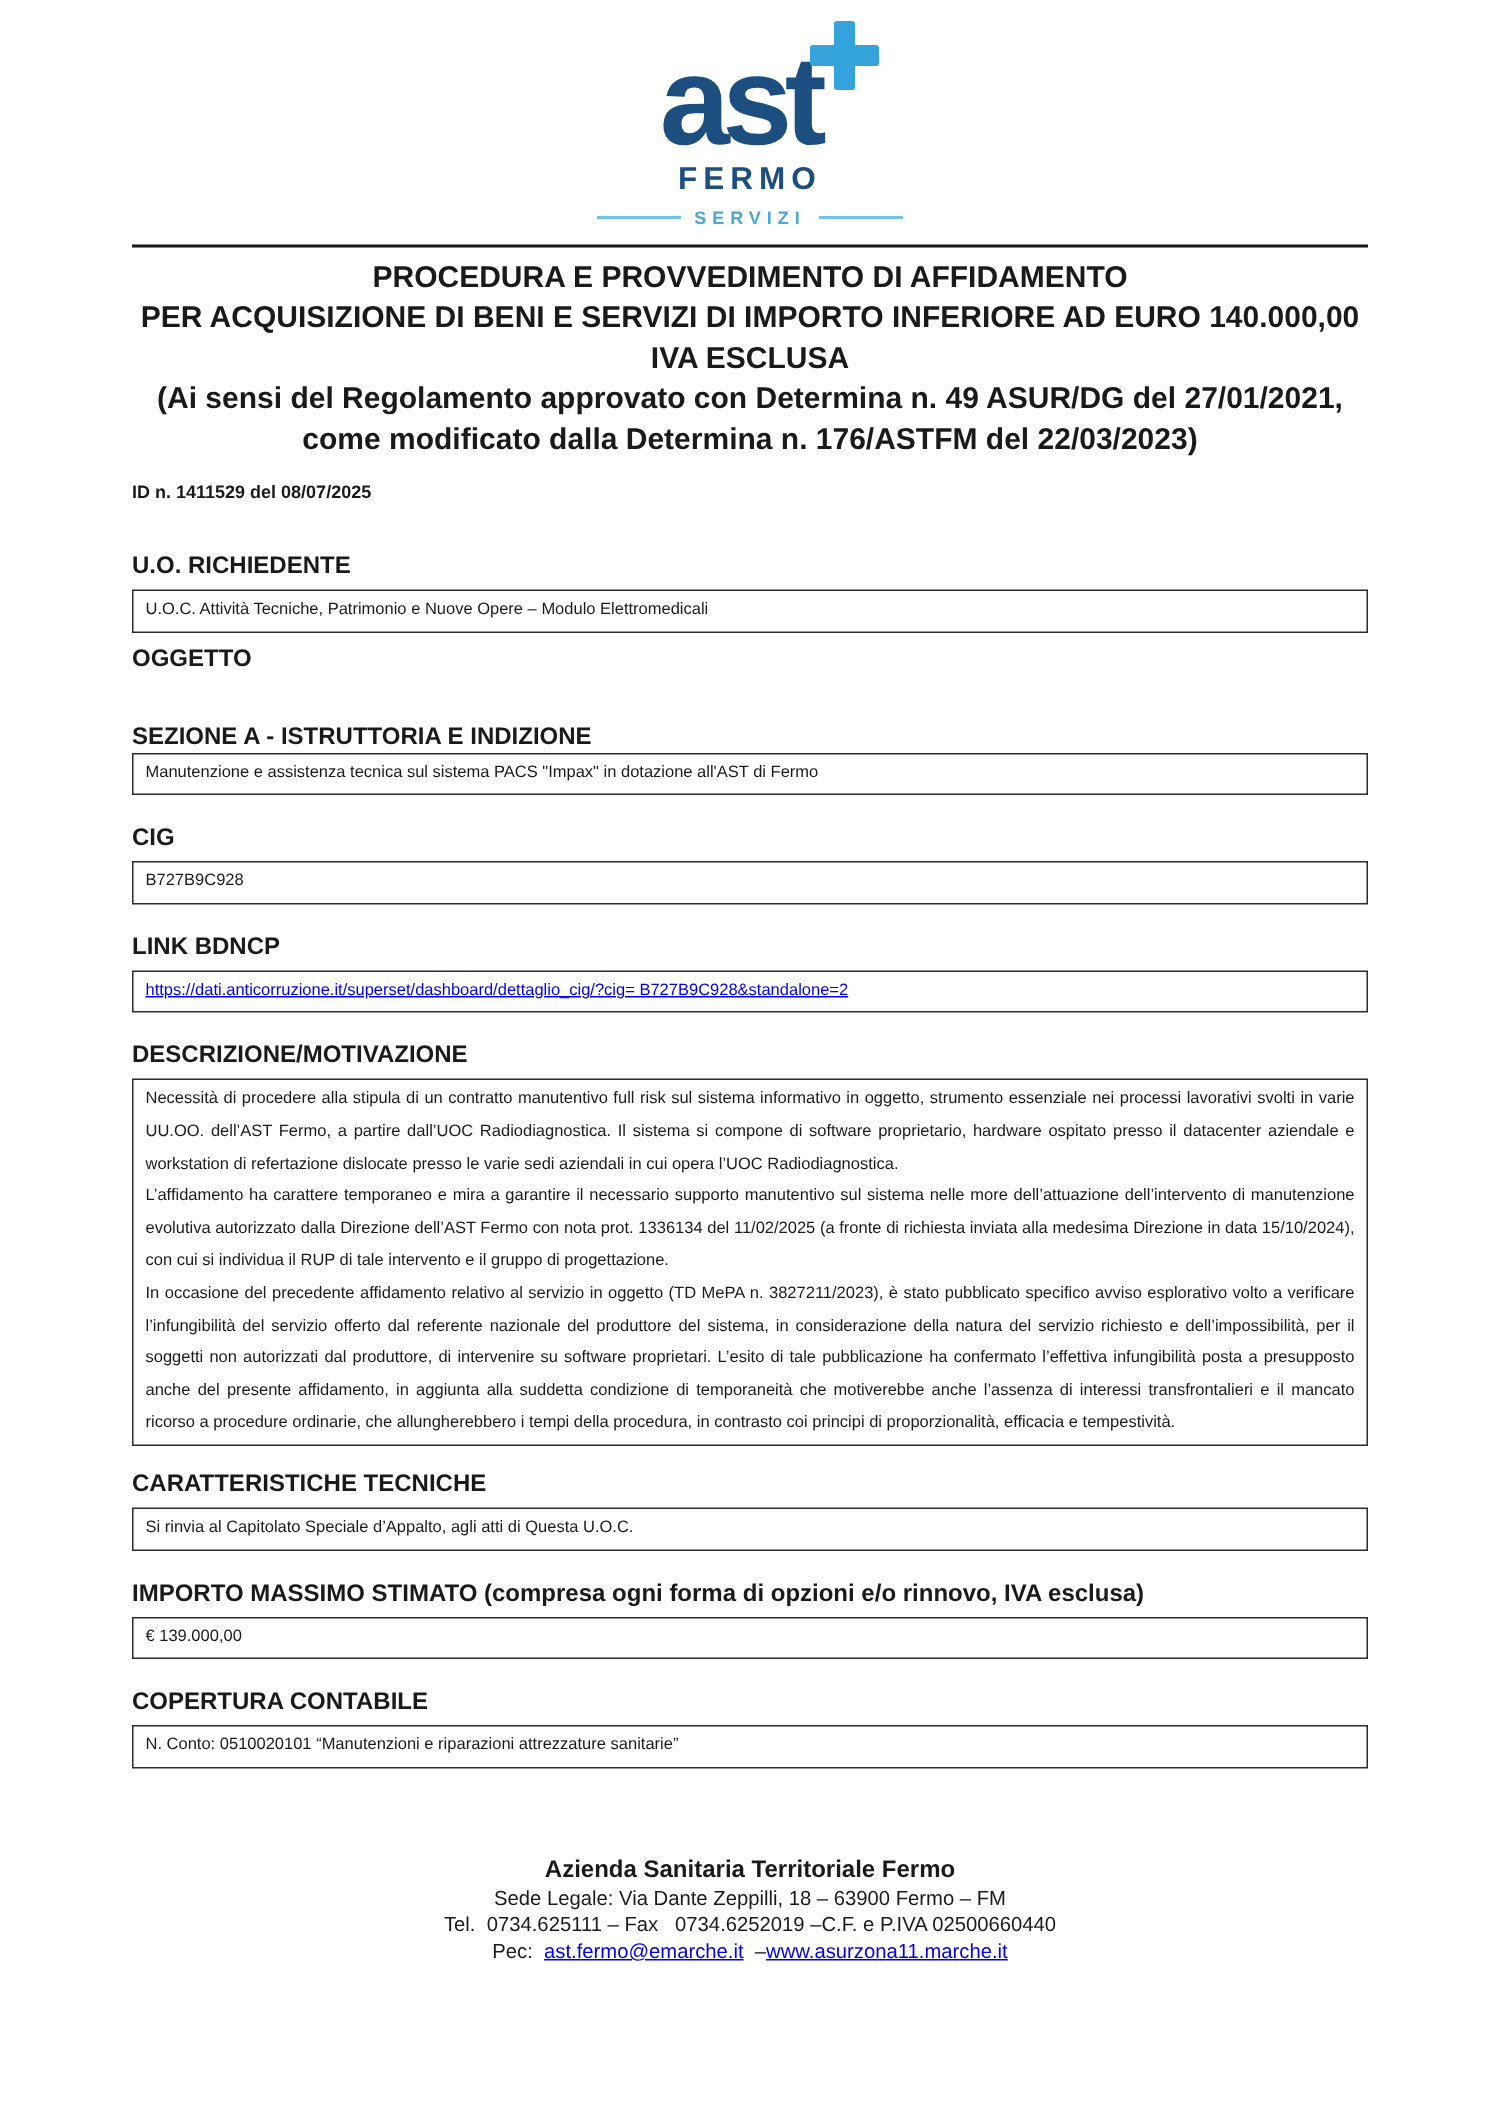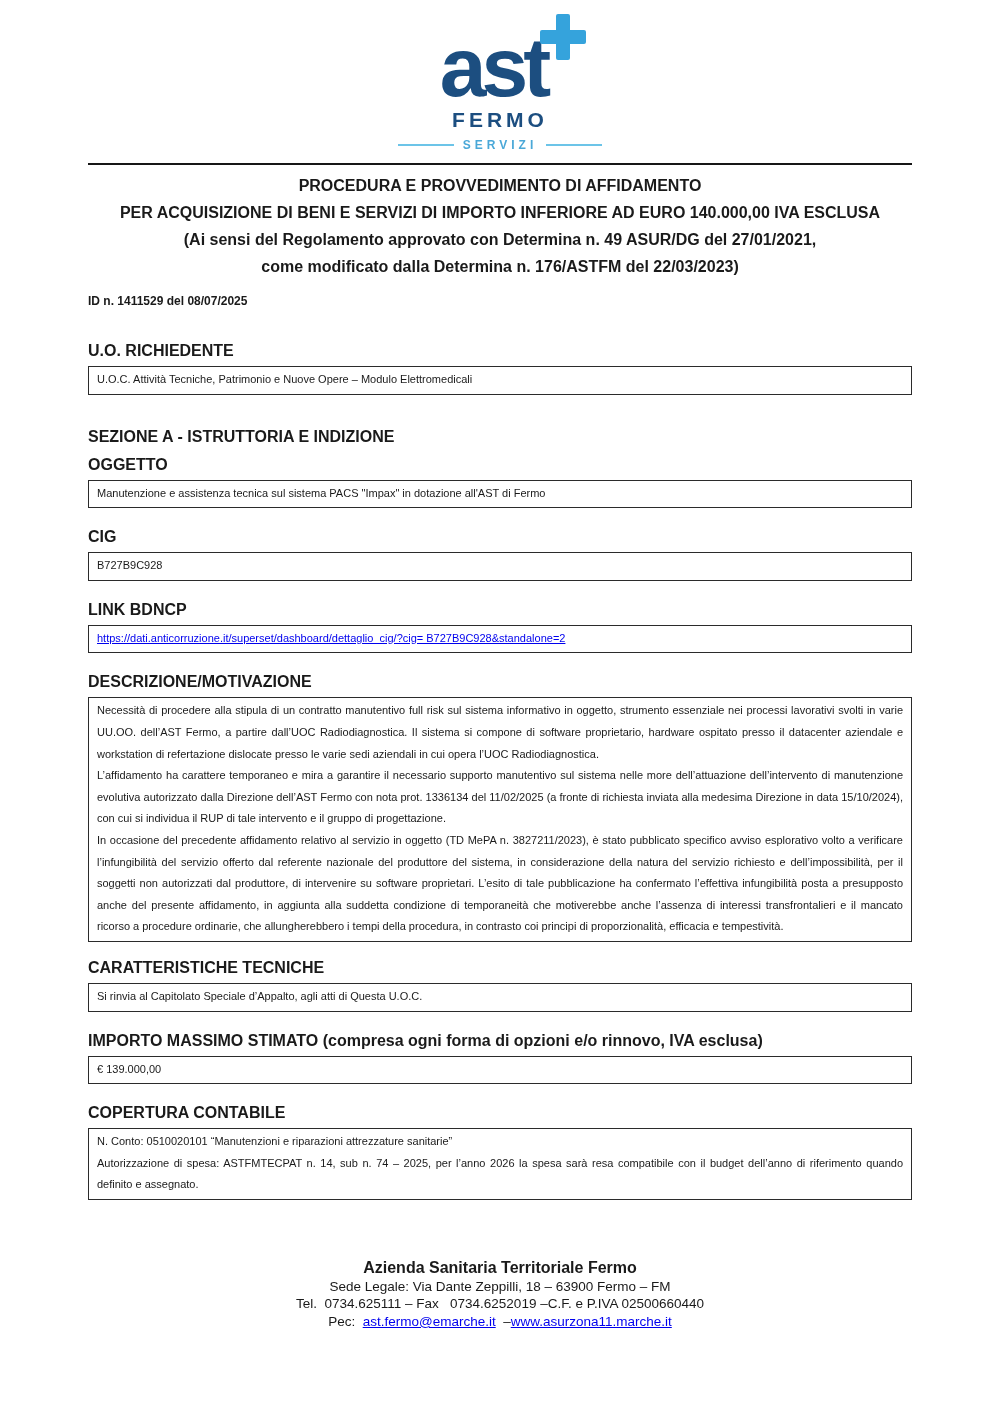--- a/index.html
+++ b/index.html
@@ -18,21 +18,21 @@
   .logo-plus::after  { content:""; position:absolute; left:0; top:16px; width:46px; height:14px;
                        background:#35a3dc; border-radius:2px; }
   .logo-city { font-size:21px; font-weight:bold; letter-spacing:4px; color:#1c4e80; margin-top:2px; }
   .logo-region-row { display:flex; align-items:center; justify-content:center; gap:9px; margin-top:6px; }
   .logo-region-line { width:56px; height:2px; background:#6cc4e8; }
   .logo-region { font-size:12px; letter-spacing:4px; color:#4aa8d8; font-weight:bold; }
 
   
   .top-rule { border:none; border-top:2px solid #161616; margin-top:11px; }
   .title-block { margin-top:7px; text-align:center; }
-  .title-line { font-size:16px; font-weight:bold; line-height:27px; }
+  .title-line { font-size:20px; font-weight:bold; line-height:27px; }
   .doc-id { margin-top:14px; font-size:12px; font-weight:bold; }
 
   
   .sec-label { font-size:16px; font-weight:bold; margin:19px 0 5px 0; line-height:20px; }
   .sec-label.first { margin-top:33px; }
   .sec-label.group { margin-top:32px; margin-bottom:0; }
   .sec-label.tight { margin-top:8px; }
   .value-box { border:1.5px solid #2b2b2b; padding:2px 8px 3px 8px;
                font-size:11px; line-height:21.6px; }
   .value-box p { margin:0; text-align:justify; }
@@ -69,23 +69,23 @@
     <div class="title-line">PER ACQUISIZIONE DI BENI E SERVIZI DI IMPORTO INFERIORE AD EURO 140.000,00 IVA ESCLUSA</div>
     <div class="title-line">(Ai sensi del Regolamento approvato con Determina n. 49 ASUR/DG del 27/01/2021,</div>
     <div class="title-line">come modificato dalla Determina n. 176/ASTFM del 22/03/2023)</div>
   </div>
 
   <div class="doc-id">ID n. 1411529 del 08/07/2025</div>
 
   <div class="sec-label first">U.O. RICHIEDENTE</div>
   <div class="value-box">U.O.C. Attività Tecniche, Patrimonio e Nuove Opere – Modulo Elettromedicali</div>
 
+  <div class="sec-label tight">OGGETTO</div>
+
   <div class="sec-label group">SEZIONE A - ISTRUTTORIA E INDIZIONE</div>
-
-  <div class="sec-label tight">OGGETTO</div>
   <div class="value-box">Manutenzione e assistenza tecnica sul sistema PACS "Impax" in dotazione all'AST di Fermo</div>
 
   <div class="sec-label">CIG</div>
   <div class="value-box">B727B9C928</div>
 
   <div class="sec-label">LINK BDNCP</div>
   <div class="value-box">
     <a class="doc-link" href="#">https://dati.anticorruzione.it/superset/dashboard/dettaglio_cig/?cig= B727B9C928&amp;standalone=2</a>
   </div>
 
@@ -98,21 +98,20 @@
 
   <div class="sec-label" style="margin-top:16px;">CARATTERISTICHE TECNICHE</div>
   <div class="value-box">Si rinvia al Capitolato Speciale d’Appalto, agli atti di Questa U.O.C.</div>
 
   <div class="sec-label">IMPORTO MASSIMO STIMATO (compresa ogni forma di opzioni e/o rinnovo, IVA esclusa)</div>
   <div class="value-box">€ 139.000,00</div>
 
   <div class="sec-label">COPERTURA CONTABILE</div>
   <div class="value-box">
     <p>N. Conto: 0510020101 “Manutenzioni e riparazioni attrezzature sanitarie”</p>
-    <p>Autorizzazione di spesa: ASTFMTECPAT n. 14, sub n. 74 – 2025, per l’anno 2026 la spesa sarà resa compatibile con il budget dell’anno di riferimento quando definito e assegnato.</p>
   </div>
 
   <div class="footer">
     <div class="footer-org">Azienda Sanitaria Territoriale Fermo</div>
     <div class="footer-line">Sede Legale: Via Dante Zeppilli, 18 – 63900 Fermo – FM</div>
     <div class="footer-line">Tel.  0734.625111 – Fax   0734.6252019 –C.F. e P.IVA 02500660440</div>
     <div class="footer-line"><span>Pec:  </span><a class="doc-link" href="#">ast.fermo@emarche.it</a><span>  –</span><a class="doc-link" href="#">www.asurzona11.marche.it</a></div>
   </div>
 
 </div>

